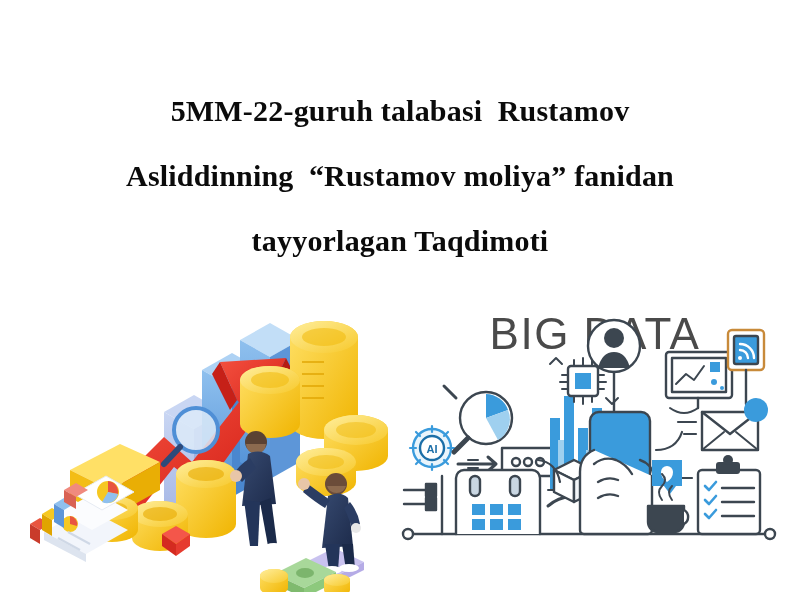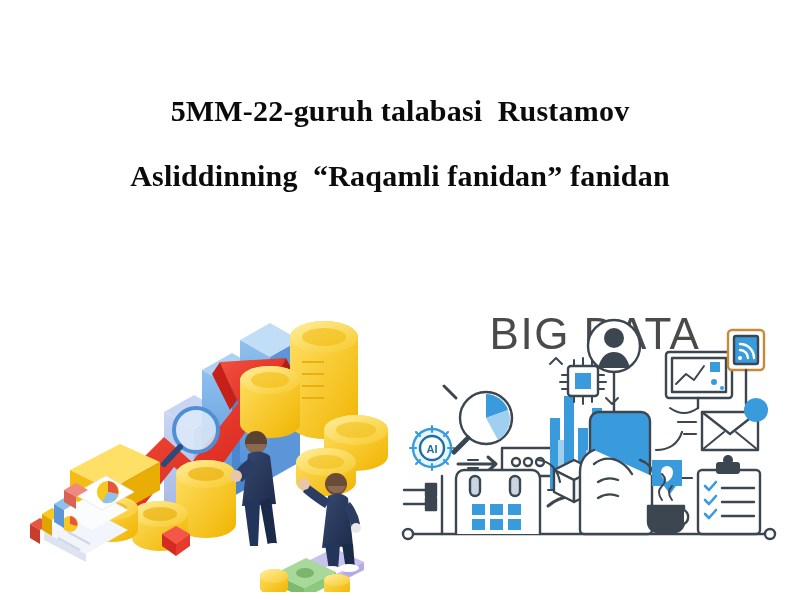--- a/index.html
+++ b/index.html
@@ -71,21 +71,22 @@
     line-height: 1;
   }
 </style>
 </head>
 <body>
 
 <div class="slide">
 
   <div class="title-block">
     <div class="title-line">5MM-22-guruh talabasi  Rustamov</div>
-    <div class="title-line">Asliddinning  “Raqamli fanidan” fanidan</div>
+    <div class="title-line">Asliddinning  “Rustamov moliya” fanidan</div>
+    <div class="title-line">tayyorlagan Taqdimoti</div>
   </div>
 
   <div class="illus illus-left">
     <svg viewBox="0 0 380 330" xmlns="http://www.w3.org/2000/svg">
       <defs>
         <linearGradient id="goldA" x1="0" y1="0" x2="1" y2="1">
           <stop offset="0" stop-color="#ffe066"></stop>
             <stop offset="1" stop-color="#f0b400"></stop>
         </linearGradient>
         <linearGradient id="goldTop" x1="0" y1="0" x2="1" y2="1">

